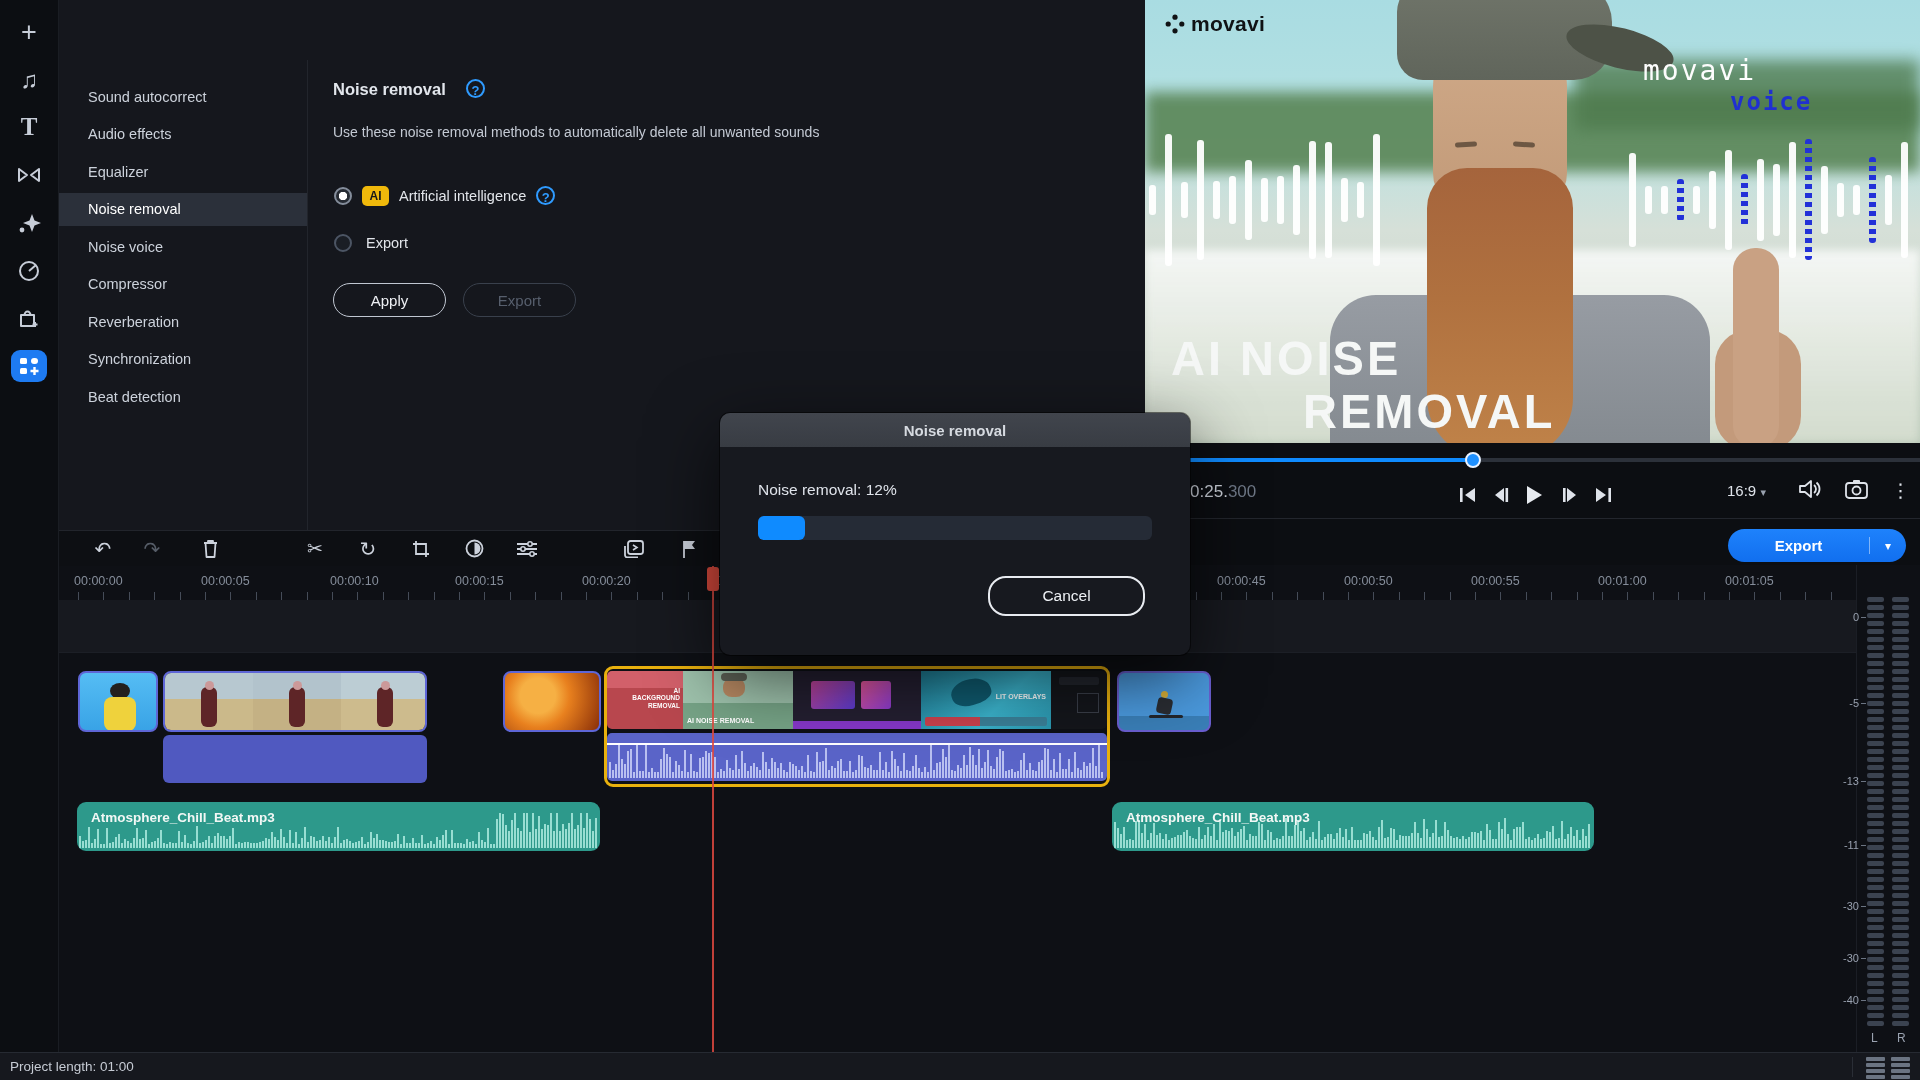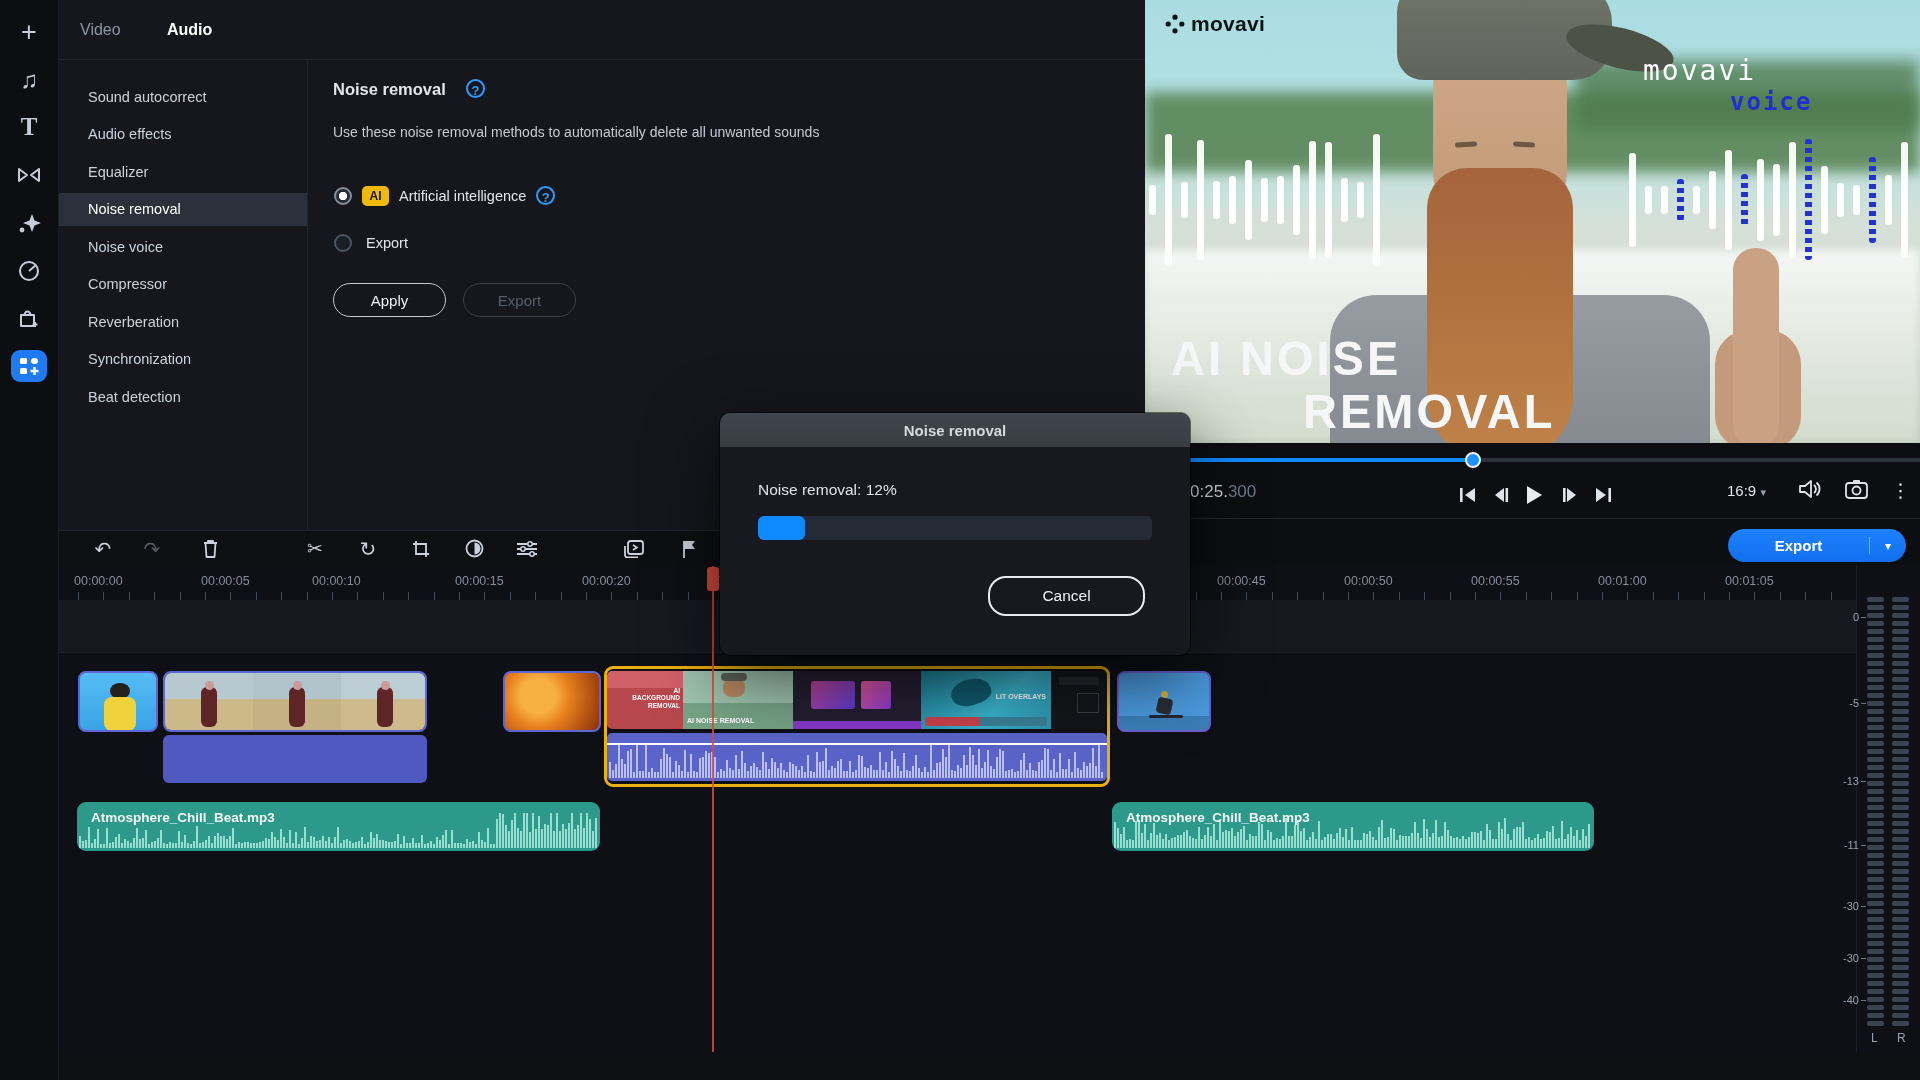--- a/index.html
+++ b/index.html
@@ -160,24 +160,20 @@
       <svg width="20" height="18" viewBox="0 0 20 18">
           <rect x="1" y="1" width="7" height="6" rx="1.5" fill="#fff"></rect>
           <rect x="12" y="1" width="7" height="6" rx="3" fill="#fff"></rect>
           <rect x="1" y="11" width="7" height="6" rx="1.5" fill="#fff"></rect>
           <path d="M15.5 10 v8 M11.5 14 h8" stroke="#fff" stroke-width="2.4"></path>
         </svg>
     </div>
   </div>
 
   <div class="panel">
-    <div class="tabbar">
-      <div class="tab inactive" style="left:22px;">Video</div>
-      <div class="tab active" style="left:109px;">Audio</div>
-    </div>
     <div class="menucol" id="menu">
         <div class="mi" style="top: 20px;">Sound autocorrect</div>
         <div class="mi" style="top: 57.5px;">Audio effects</div>
         <div class="mi" style="top: 95px;">Equalizer</div>
         <div class="mi sel" style="top: 132.5px;">Noise removal</div>
         <div class="mi" style="top: 170px;">Noise voice</div>
         <div class="mi" style="top: 207.5px;">Compressor</div>
         <div class="mi" style="top: 245px;">Reverberation</div>
         <div class="mi" style="top: 282.5px;">Synchronization</div>
         <div class="mi" style="top: 320px;">Beat detection</div>
@@ -371,21 +367,21 @@
           <path d="M2 1 h11 l-3 4 3 4 h-11 z" fill="#ccd2dc"></path>
         </svg>
     </div>
   </div>
 
   <div class="timeline">
     <div class="lane-title"></div>
     <div class="ruler" id="ruler">
         <div class="r-label" style="left: 16px;">00:00:00</div>
         <div class="r-label" style="left: 143px;">00:00:05</div>
-        <div class="r-label" style="left: 254px;">00:00:10</div>
+        <div class="r-label" style="left: 272px;">00:00:10</div>
         <div class="r-label" style="left: 397px;">00:00:15</div>
         <div class="r-label" style="left: 524px;">00:00:20</div>
         <div class="r-label" style="left: 651px;">00:00:25</div>
         <div class="r-label" style="left: 778px;">00:00:30</div>
         <div class="r-label" style="left: 905px;">00:00:35</div>
         <div class="r-label" style="left: 1032px;">00:00:40</div>
         <div class="r-label" style="left: 1159px;">00:00:45</div>
         <div class="r-label" style="left: 1286px;">00:00:50</div>
         <div class="r-label" style="left: 1413px;">00:00:55</div>
         <div class="r-label" style="left: 1540px;">00:01:00</div>
@@ -1207,20 +1203,34 @@
         <div style="position: absolute; left: 4px; top: 280px; width: 5px; height: 1px; background: rgb(107, 116, 130);"></div>
         <div class="mlabel" style="left: -24px; top: 335px;">-30</div>
         <div style="position: absolute; left: 4px; top: 341px; width: 5px; height: 1px; background: rgb(107, 116, 130);"></div>
         <div class="mlabel" style="left: -24px; top: 387px;">-30</div>
         <div style="position: absolute; left: 4px; top: 393px; width: 5px; height: 1px; background: rgb(107, 116, 130);"></div>
         <div class="mlabel" style="left: -24px; top: 429px;">-40</div>
         <div style="position: absolute; left: 4px; top: 435px; width: 5px; height: 1px; background: rgb(107, 116, 130);"></div>
       </div>
   </div>
 
+  <div class="statusbar">
+    <div class="statustext">Project length: 01:00</div>
+    <div class="st-div"></div>
+    <div class="st-grid">
+        <div></div>
+        <div></div>
+        <div></div>
+        <div></div>
+        <div></div>
+        <div></div>
+        <div></div>
+        <div></div>
+      </div>
+  </div>
 
   <div class="dialog">
     <div class="dlg-head">Noise removal</div>
     <div class="dlg-label">Noise removal: 12%</div>
     <div class="dlg-track">
       <div class="dlg-fill" id="dlgfill" style="width: 12%;"></div>
     </div>
     <div class="dlg-cancel">Cancel</div>
   </div>
 

